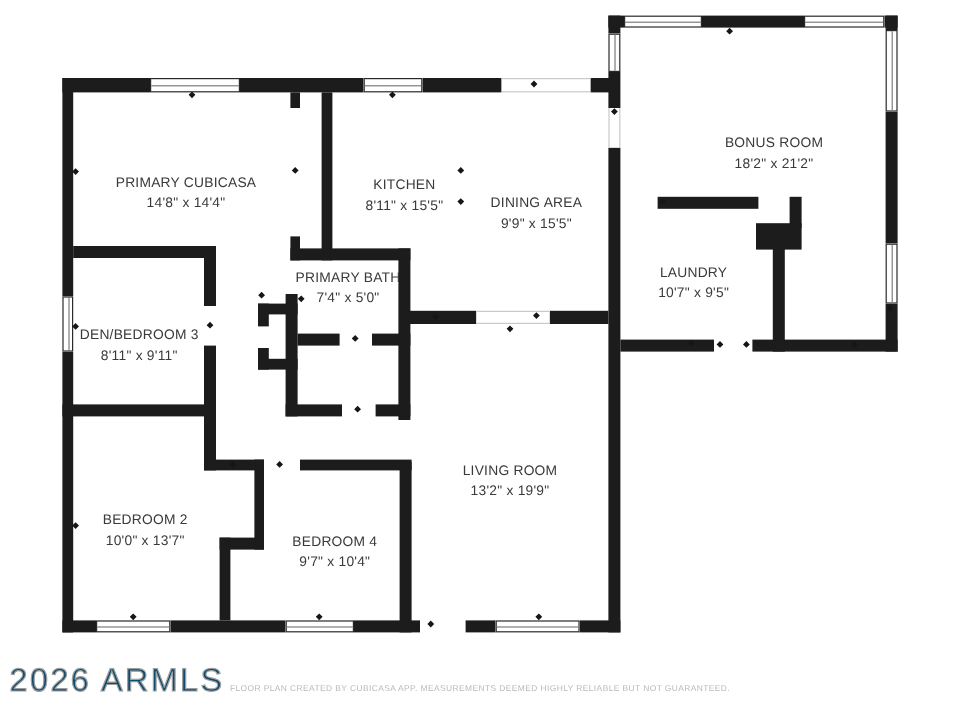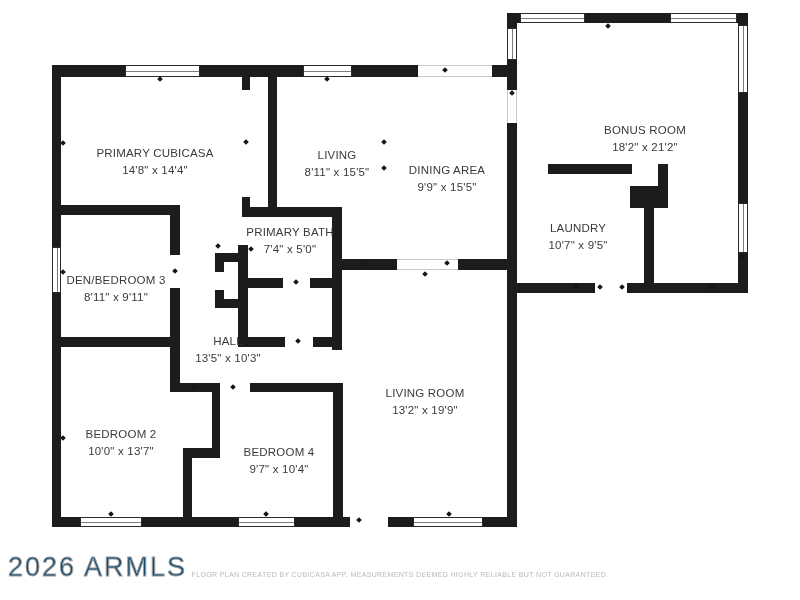--- a/index.html
+++ b/index.html
@@ -144,42 +144,38 @@
       <div class="tick" style="left: 61px; top: 436px; width: 4px; height: 4px;"></div>
       <div class="tick" style="left: 109px; top: 512px; width: 4px; height: 4px;"></div>
       <div class="tick" style="left: 264px; top: 512px; width: 4px; height: 4px;"></div>
       <div class="tick" style="left: 357px; top: 518px; width: 4px; height: 4px;"></div>
       <div class="tick" style="left: 447px; top: 512px; width: 4px; height: 4px;"></div>
       <div class="room" style="left: 155px; top: 162px;">
         <div>PRIMARY CUBICASA</div>
         <div>14'8" x 14'4"</div>
       </div>
       <div class="room" style="left: 337px; top: 164px;">
-        <div>LIVING</div>
+        <div>KITCHEN</div>
         <div>8'11" x 15'5"</div>
       </div>
       <div class="room" style="left: 447px; top: 179px;">
         <div>DINING AREA</div>
         <div>9'9" x 15'5"</div>
       </div>
-      <div class="room" style="left: 645px; top: 139px;">
+      <div class="room" style="left: 645px; top: 129px;">
         <div>BONUS ROOM</div>
         <div>18'2" x 21'2"</div>
       </div>
       <div class="room" style="left: 578px; top: 237px;">
         <div>LAUNDRY</div>
         <div>10'7" x 9'5"</div>
       </div>
       <div class="room" style="left: 290px; top: 241px;">
         <div>PRIMARY BATH</div>
         <div>7'4" x 5'0"</div>
-      </div>
-      <div class="room" style="left: 228px; top: 350px;">
-        <div>HALL</div>
-        <div>13'5" x 10'3"</div>
       </div>
       <div class="room" style="left: 116px; top: 289px;">
         <div>DEN/BEDROOM 3</div>
         <div>8'11" x 9'11"</div>
       </div>
       <div class="room" style="left: 121px; top: 443px;">
         <div>BEDROOM 2</div>
         <div>10'0" x 13'7"</div>
       </div>
       <div class="room" style="left: 279px; top: 461px;">

